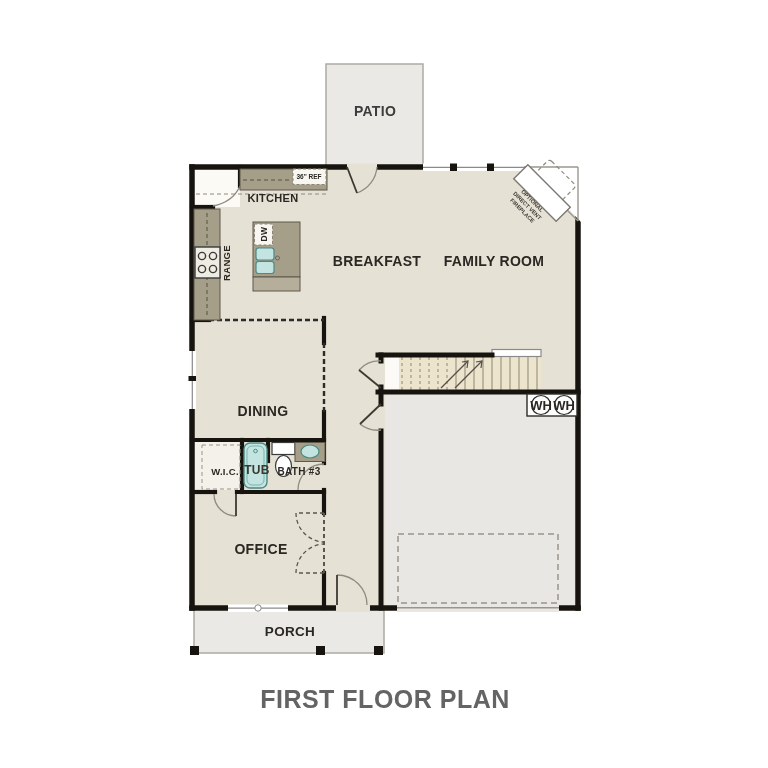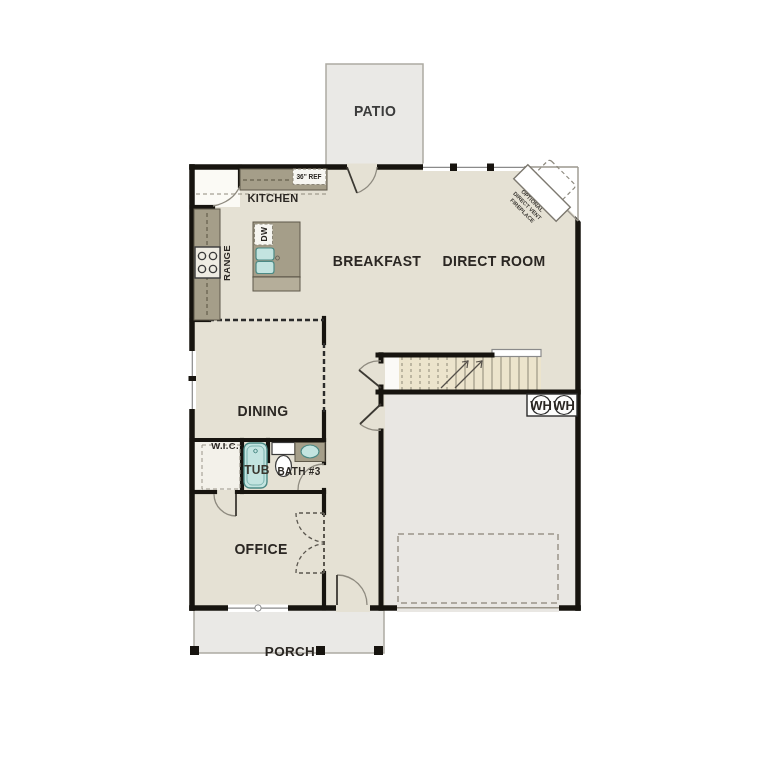--- a/index.html
+++ b/index.html
@@ -226,26 +226,27 @@
       <rect x="374" y="646" width="9" height="9"></rect>
     </g>
   </svg>
 
   <div class="lbl room patio-lbl" style="left:375px;top:111px;">PATIO</div>
   <div class="lbl" style="left:273px;top:198px;font-size:11px;">KITCHEN</div>
   <div class="lbl tiny" style="left:309px;top:176.5px;">36" REF</div>
   <div class="lbl vert" style="left:227px;top:263px;font-size:9.5px;">RANGE</div>
   <div class="lbl vert" style="left:263.5px;top:234px;font-size:8.5px;">DW</div>
   <div class="lbl room" style="left:377px;top:261px;">BREAKFAST</div>
-  <div class="lbl room" style="left:494px;top:261px;">DIRECT ROOM</div>
+  <div class="lbl room" style="left:494px;top:261px;">FAMILY ROOM</div>
   <div class="lbl fire" style="left:527px;top:206px;">OPTIONAL
 DIRECT VENT
 FIREPLACE</div>
   <div class="lbl room" style="left:263px;top:372px;margin-top:39px;">DINING</div>
-  <div class="lbl small" style="left:225px;top:446px;">W.I.C.</div>
+  <div class="lbl small" style="left:225px;top:472px;">W.I.C.</div>
   <div class="lbl" style="left:257px;top:470px;font-size:12px;color:#3a372f;">TUB</div>
   <div class="lbl" style="left:299px;top:472px;font-size:10px;">BATH #3</div>
   <div class="lbl wh" style="left:541px;top:405px;">WH</div>
   <div class="lbl wh" style="left:564px;top:405px;">WH</div>
   <div class="lbl room" style="left:261px;top:549px;">OFFICE</div>
-  <div class="lbl" style="left:290px;top:632px;font-size:13.5px;margin-top:20px;">PORCH</div>
+  <div class="lbl" style="left:290px;top:632px;font-size:13.5px;">PORCH</div>
+  <div class="lbl title" style="left:385px;top:699px;">FIRST FLOOR PLAN</div>
 
 </div>
 
 </body></html>

